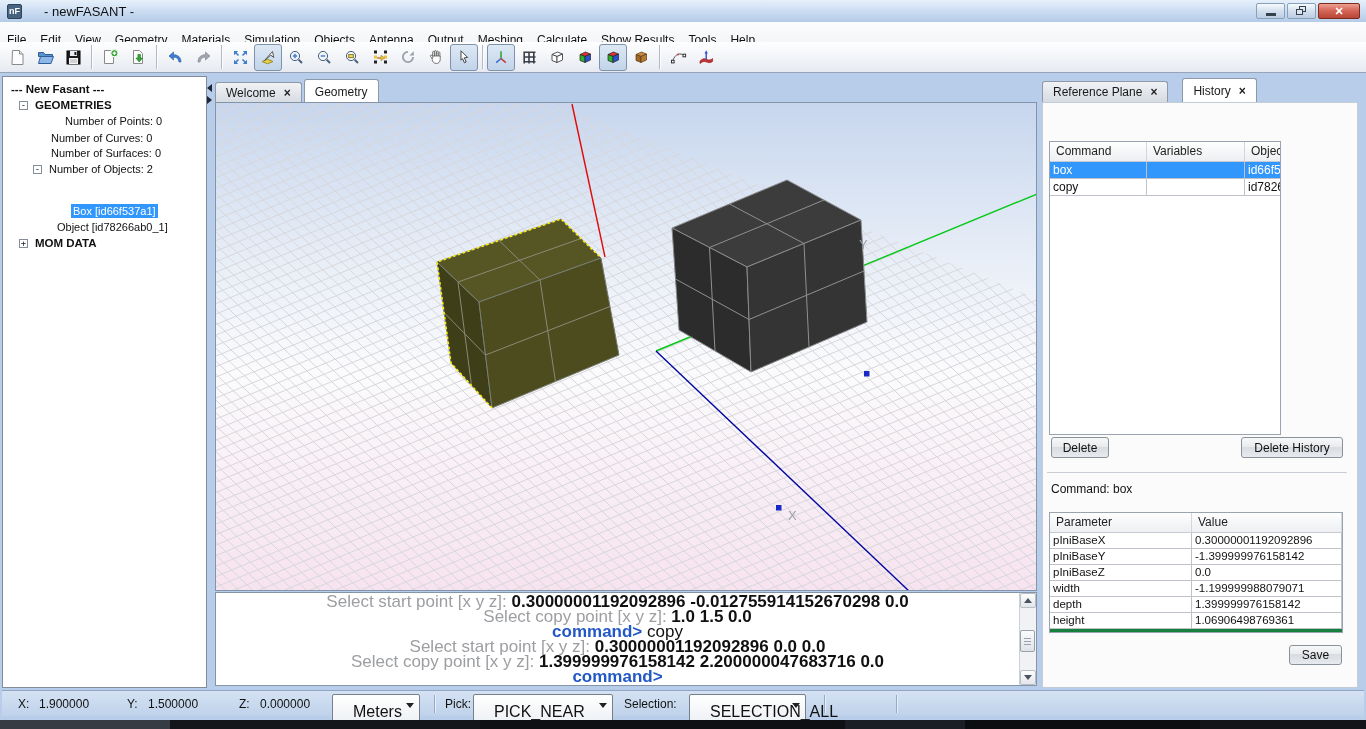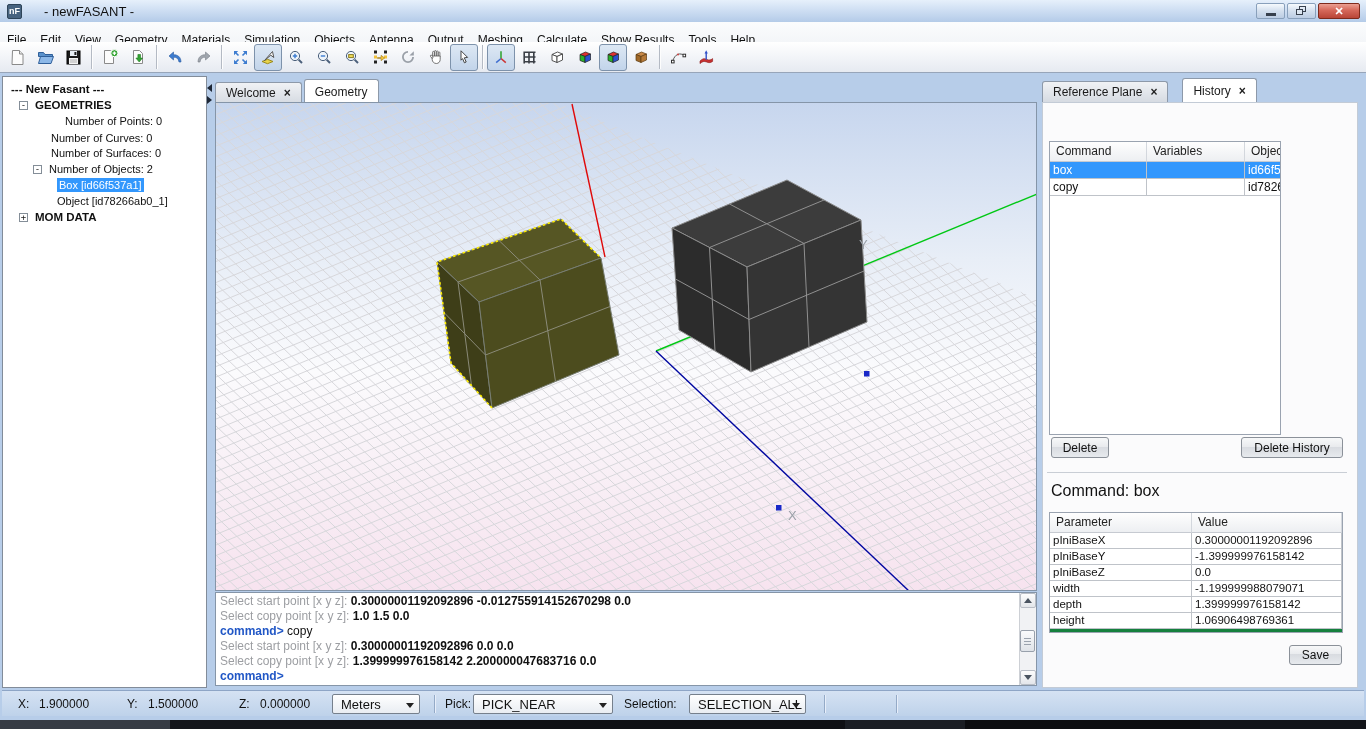--- a/index.html
+++ b/index.html
@@ -58,21 +58,21 @@
   .tab.active { background:#fff; height:24px; }
   .tab .closex { margin-left:8px; font-weight:bold; font-size:12px; color:#222; line-height:10px; }
 
   
   .viewport { position:absolute; left:215px; top:102px; width:822px; height:489px;
     border:1px solid #8595a8; background:#fff; }
 
   
   .console { position:absolute; left:215px; top:592px; width:822px; height:94px;
     background:#fff; border:1px solid #8595a8; display:flex; }
-  .console-text { flex:1; padding:1px 4px; font-size:12px; line-height:15px; overflow:hidden; }
+  .console-text { flex:1; padding:1px 4px; font-size:17px; line-height:15px; overflow:hidden;text-align:center; }
   .cline .lbl { color:#9c9ea2; }
   .cline .val { color:#101010; font-weight:bold; }
   .cline .prompt { color:#2157c6; font-weight:bold; }
   .cline .cmd { color:#101010; }
   .vscrollbar { width:17px; background:#f1f2f4; border-left:1px solid #cdd0d5; display:flex; flex-direction:column; }
   .sb-btn { height:15px; background:linear-gradient(#fdfdfd,#e3e6ea); border:1px solid #b9bec6; border-radius:2px;
     display:flex; align-items:center; justify-content:center; }
   .sb-track { flex:1; position:relative; }
   .sb-thumb { position:absolute; left:0; top:22px; width:15px; height:22px; border:1px solid #98a0ab; border-radius:2px;
     background:linear-gradient(#fafbfc,#dfe3e8); display:flex; flex-direction:column; align-items:center; justify-content:center; gap:2px; }
@@ -97,28 +97,28 @@
   #paramTable { left:6px; top:409px; width:294px; height:121px; background:#15803d; }
   #paramTable .dt-head, #paramTable .dt-row { grid-template-columns:142px 150px; }
   #paramTable .dt-row span { line-height:15px; height:16px; font-size:11.5px; }
 
   .w7btn { position:absolute; height:21px; border:1px solid #8b9199; border-radius:3px; font-size:12px; color:#111;
     background:linear-gradient(#f7f8f9,#e9ebee 45%,#d8dbe0 46%,#e7eaee); font-family:"Liberation Sans",sans-serif; }
   .btn-delete { left:8px; top:334px; width:58px; }
   .btn-delhist { left:198px; top:334px; width:102px; }
   .btn-save { left:246px; top:542px; width:53px; height:20px; }
   .hsep { position:absolute; left:4px; top:369px; width:300px; border-top:1px solid #c9ced5; }
-  .command-label { position:absolute; left:8px; top:379px; font-size:16px; color:#111; }
+  .command-label { position:absolute; left:8px; top:379px; font-size:12px; color:#111; }
 
   
   .statusbar { position:absolute; left:2px; top:690px; width:1362px; height:26px;
     background:linear-gradient(#d5e2f3,#bed2ea); border-top:1px solid #8ea5c6; font-size:12px; color:#111; }
   .sb-label, .sb-value { position:absolute; top:6px; }
-  .combo { position:absolute; top:3px; height:20px; border:1px solid #76808c; border-radius:2px;
-    background:linear-gradient(#ffffff,#e9edf2); display:flex; align-items:center; padding:0 8px; font-size:13px; }
+  .combo { position:absolute; top:3px; height:36px; border:1px solid #76808c; border-radius:2px;
+    background:linear-gradient(#ffffff,#e9edf2); display:flex; align-items:center; padding:0 20px; font-size:16px; }
   .combo .combo-arrow { position:absolute; right:5px; top:8px; width:0; height:0;
     border-left:4px solid transparent; border-right:4px solid transparent; border-top:5px solid #222; }
   .vsep { position:absolute; top:4px; height:18px; width:0; border-left:1px solid #94aac7; border-right:1px solid #e7eefa; }
   .progressbar { position:absolute; left:1044px; top:4px; width:301px; height:17px; border:1px solid #8b8f96;
     background:linear-gradient(#ffffff,#dce8f6); text-align:center; line-height:15px; font-size:11.5px; color:#4a86d8; }
 
   .taskbar-strip { position:absolute; left:0; top:720px; width:1366px; height:9px; display:flex; }
   .taskbar-strip div { height:9px; }
 </style>
 </head>
@@ -370,21 +370,21 @@
       <div class="tree-row" style="padding-left: 46px; align-items: flex-end;">
         <span class="tree-label">Number of Curves: 0</span>
       </div>
       <div class="tree-row" style="padding-left: 46px;">
         <span class="tree-label">Number of Surfaces: 0</span>
       </div>
       <div class="tree-row" style="padding-left: 30px;">
         <span class="expander">-</span>
         <span class="tree-label">Number of Objects: 2</span>
       </div>
-      <div class="tree-row" style="padding-left: 54px;">
+      <div class="tree-row" style="padding-left: 68px; margin-top: 26px;">
         <span class="tree-label selected">Box [id66f537a1]</span>
       </div>
       <div class="tree-row" style="padding-left: 52px;">
         <span class="tree-label">Object [id78266ab0_1]</span>
       </div>
       <div class="tree-row" style="padding-left: 16px;">
         <span class="expander">+</span>
         <span class="tree-label bold">MOM DATA</span>
       </div>
     </div>

